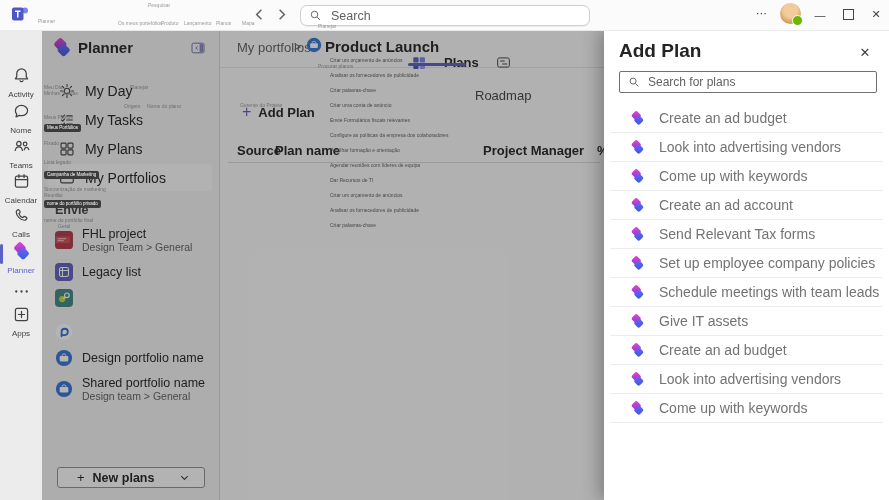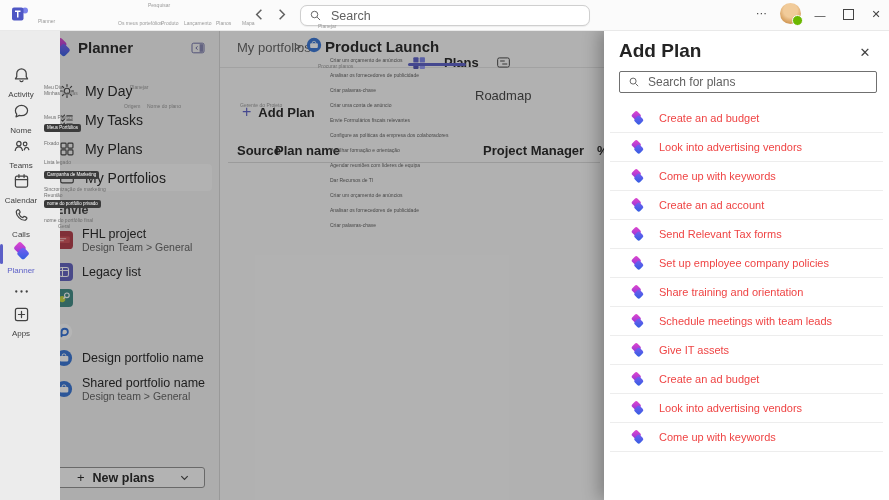--- a/index.html
+++ b/index.html
@@ -21,21 +21,21 @@
   .max-glyph{width:9px;height:9px;border:1px solid #444;}
   #avatar{position:absolute;left:780px;top:3px;width:21px;height:21px;border-radius:50%;
     background:radial-gradient(circle at 50% 35%,#f1cb9a 0 40%,#d7a05f 70%,#b97f3e 100%);}
   #avatar::after{content:"";position:absolute;right:-2px;bottom:-2px;width:9px;height:9px;border-radius:50%;
     background:#6bb700;border:1.5px solid #fbfbfb;}
   #more-dots{position:absolute;left:756px;top:7px;color:#424242;font-size:11px;letter-spacing:1.5px;}
   .navchev{position:absolute;top:7px;}
   .tiny-artifact{position:absolute;font-size:5px;color:#9a9a9a;white-space:nowrap;z-index:31;}
 
   
-  #rail{position:absolute;left:0;top:30px;width:60px;height:470px;background:#ececec;z-index:6;}
+  #rail{position:absolute;left:0;top:30px;width:42px;height:470px;background:#ececec;z-index:6;}
   .rail-item{position:absolute;left:0;width:42px;display:flex;flex-direction:column;align-items:center;}
   .rail-item .lbl{font-size:8px;color:#424242;margin-top:1px;}
   .rail-item.active .lbl{color:#5b5fc7;}
   .rail-item.active::before{content:"";position:absolute;left:0;top:2px;width:2.5px;height:20px;
     border-radius:2px;background:#5b5fc7;}
 
   
   #sidebar{position:absolute;left:42px;top:30px;width:178px;height:470px;background:#f3f3f3;
     border-right:1px solid #d6d6d6;box-sizing:border-box;z-index:1;}
   #sb-head{position:absolute;left:0;top:0;width:100%;height:36px;}
@@ -91,21 +91,21 @@
   #panel-search{position:absolute;left:15px;top:41px;width:256px;height:20px;border:1px solid #707070;
     border-radius:2px;background:#fff;display:flex;align-items:center;box-sizing:content-box;}
   #panel-search svg{margin-left:8px;flex:0 0 auto;}
   #panel-search input{border:none;outline:none;background:transparent;font-size:12px;color:#424242;
     margin-left:6px;width:220px;font-family:inherit;}
   #panel-search input::placeholder{color:#616161;}
   #panel-list{position:absolute;left:0;top:74px;width:285px;}
   .panel-row{position:relative;height:28px;display:flex;align-items:center;border-bottom:1px solid #ededed;
     margin:0 6px;padding:0 2px;}
   .panel-row .ic{margin-left:18px;display:flex;}
-  .panel-row .lbl{margin-left:14px;font-size:11px;color:#ef4444;}
+  .panel-row .lbl{margin-left:14px;font-size:14px;color:#737373;}
 
   .chip-artifact{position:absolute;background:#3b3b3b;color:#fff;font-size:4.5px;line-height:1.4;
     padding:1px 3px;border-radius:2px;white-space:nowrap;z-index:2;}
   .txt-artifact{position:absolute;font-size:5px;color:#6f6f6f;white-space:nowrap;z-index:2;}
 </style>
 </head>
 <body>
 
 <div id="app">
 
@@ -575,39 +575,20 @@
                 </linearGradient>
                 <linearGradient id="pg2" x1="0" y1="0" x2="1" y2="1">
                   <stop offset="0" stop-color="#7a5cf2"></stop>
                   <stop offset="1" stop-color="#2f5fe0"></stop>
                 </linearGradient>
               </defs>
               <rect x="4" y="1.5" width="12" height="12" rx="3.2" transform="rotate(45 10 7.5)" fill="url(#pg1)"></rect>
               <rect x="8" y="8.5" width="12" height="12" rx="3.2" transform="rotate(45 14 14.5)" fill="url(#pg2)"></rect>
             </svg>
           </span>
-          <span class="lbl">Share training and orientation</span>
-        </div>
-        <div class="panel-row">
-          <span class="ic">
-            <svg viewBox="0 0 24 24" width="15" height="15">
-              <defs>
-                <linearGradient id="pg1" x1="0" y1="0" x2="1" y2="1">
-                  <stop offset="0" stop-color="#e348ce"></stop>
-                  <stop offset="1" stop-color="#8f33d6"></stop>
-                </linearGradient>
-                <linearGradient id="pg2" x1="0" y1="0" x2="1" y2="1">
-                  <stop offset="0" stop-color="#7a5cf2"></stop>
-                  <stop offset="1" stop-color="#2f5fe0"></stop>
-                </linearGradient>
-              </defs>
-              <rect x="4" y="1.5" width="12" height="12" rx="3.2" transform="rotate(45 10 7.5)" fill="url(#pg1)"></rect>
-              <rect x="8" y="8.5" width="12" height="12" rx="3.2" transform="rotate(45 14 14.5)" fill="url(#pg2)"></rect>
-            </svg>
-          </span>
           <span class="lbl">Schedule meetings with team leads</span>
         </div>
         <div class="panel-row">
           <span class="ic">
             <svg viewBox="0 0 24 24" width="15" height="15">
               <defs>
                 <linearGradient id="pg1" x1="0" y1="0" x2="1" y2="1">
                   <stop offset="0" stop-color="#e348ce"></stop>
                   <stop offset="1" stop-color="#8f33d6"></stop>
                 </linearGradient>

